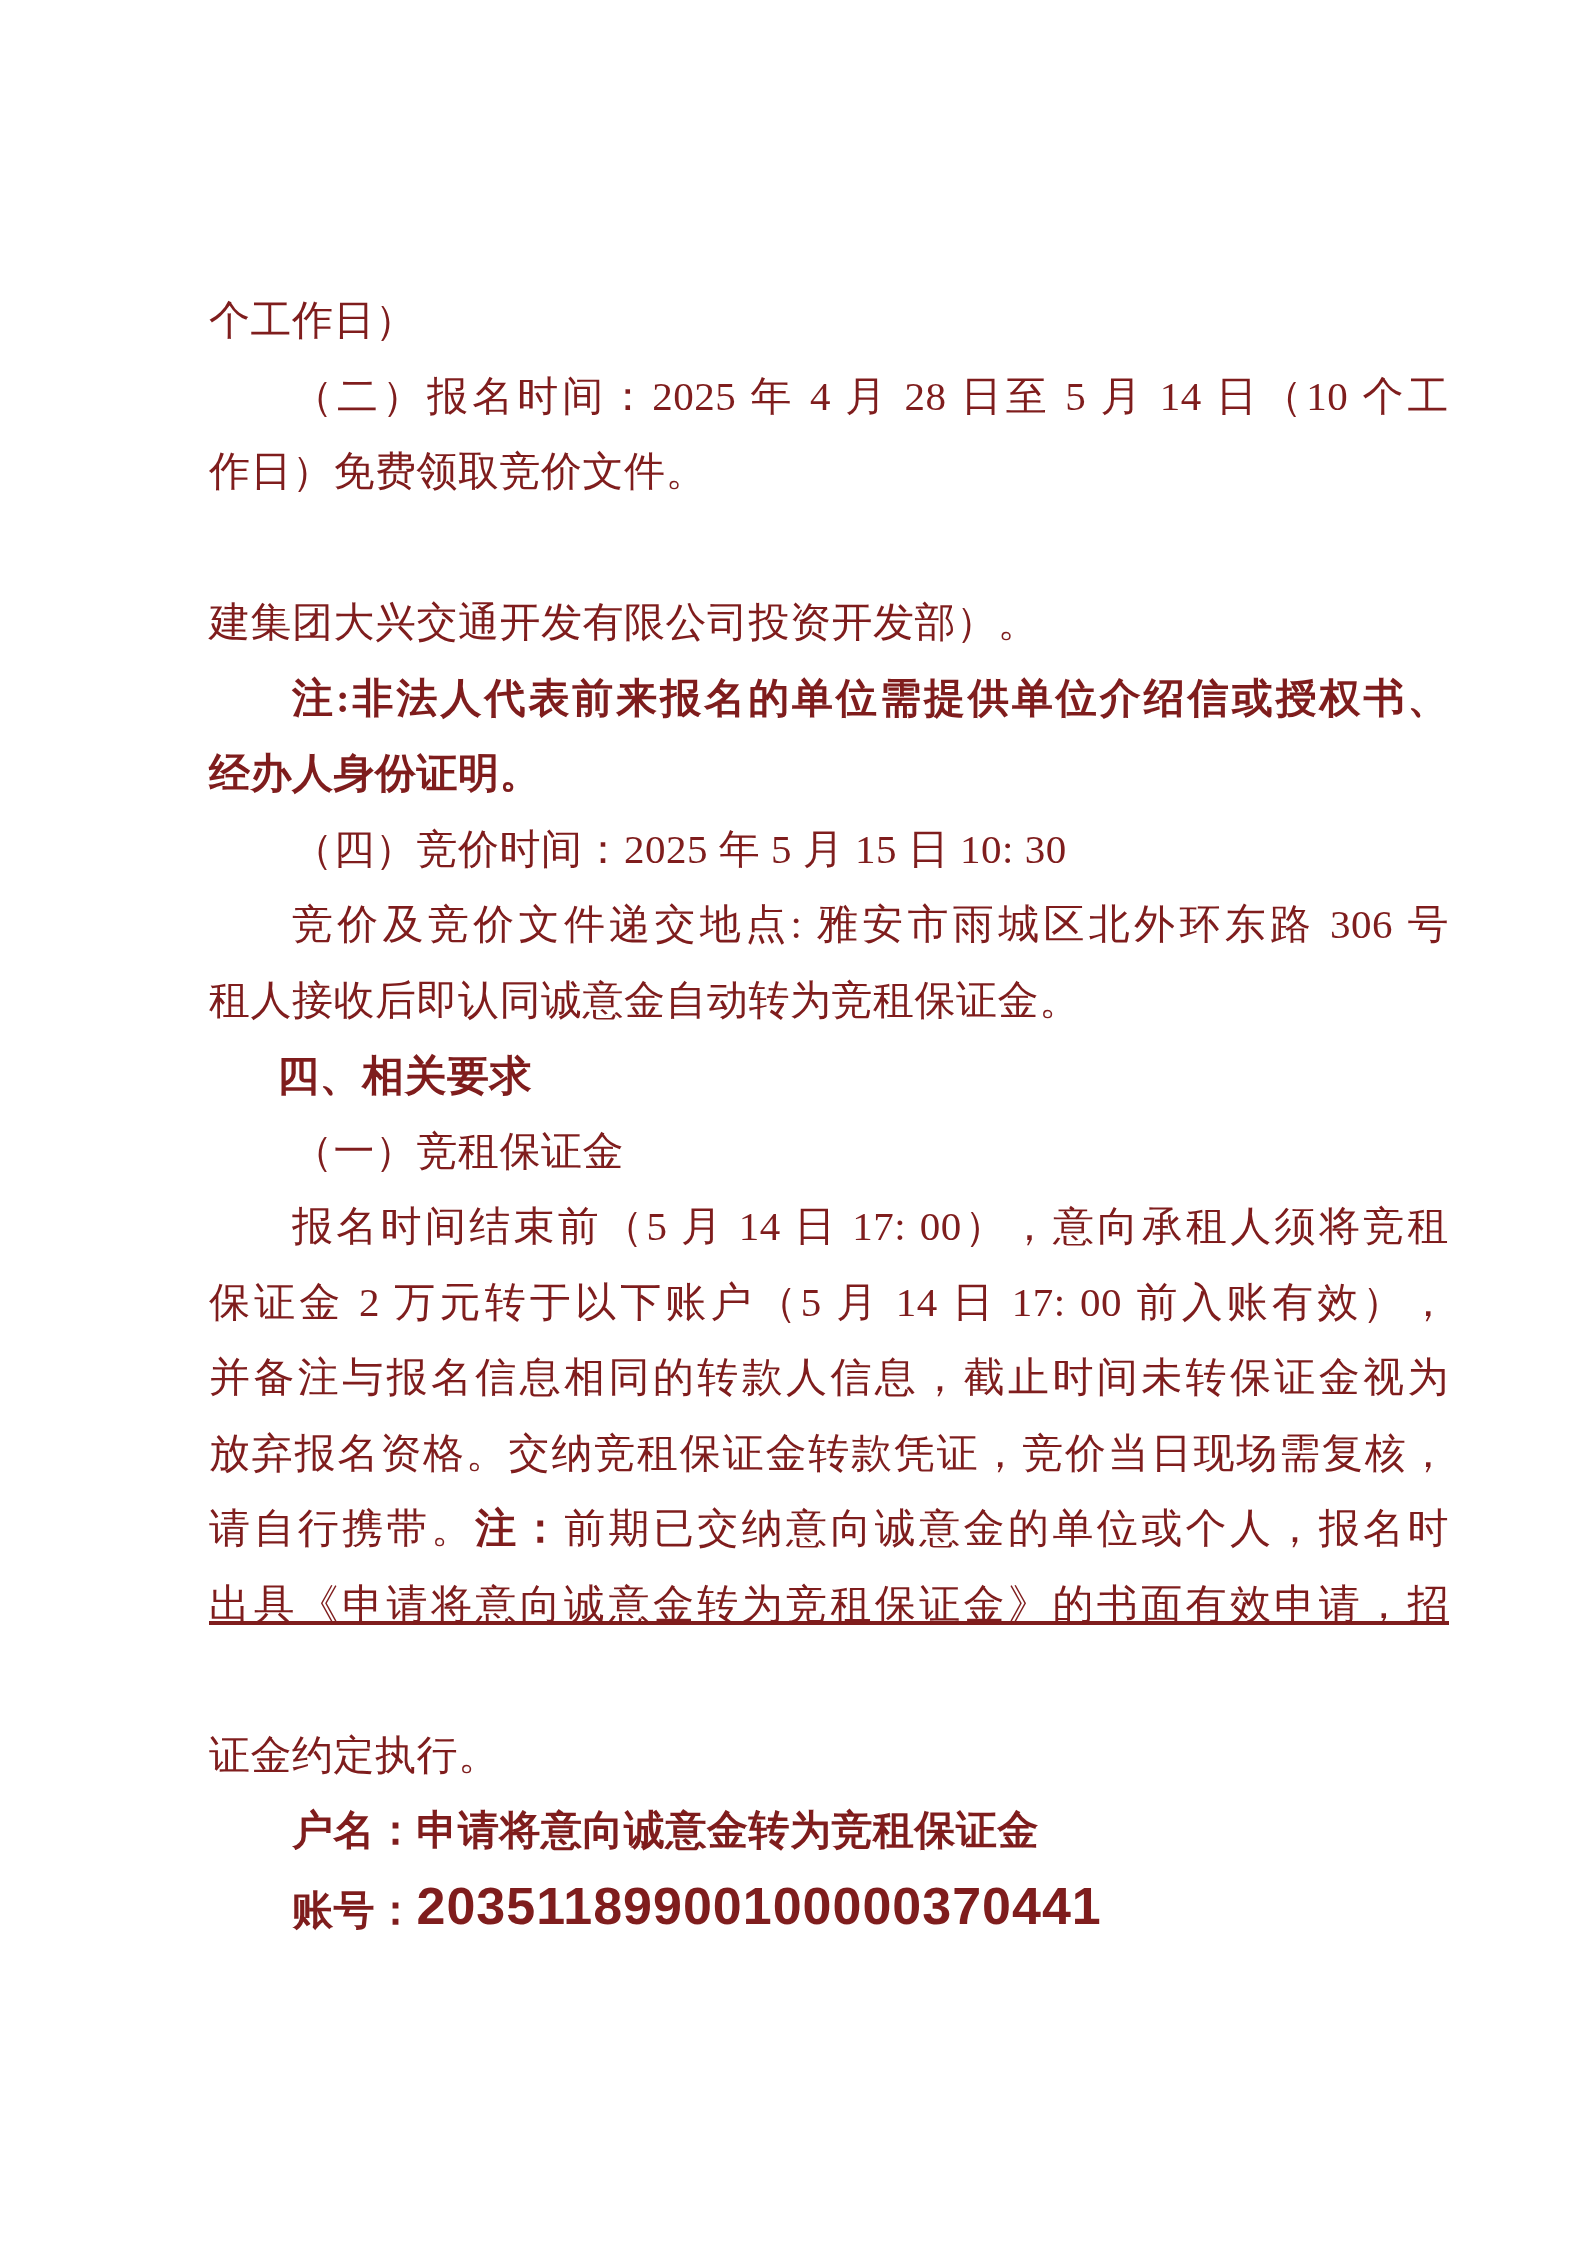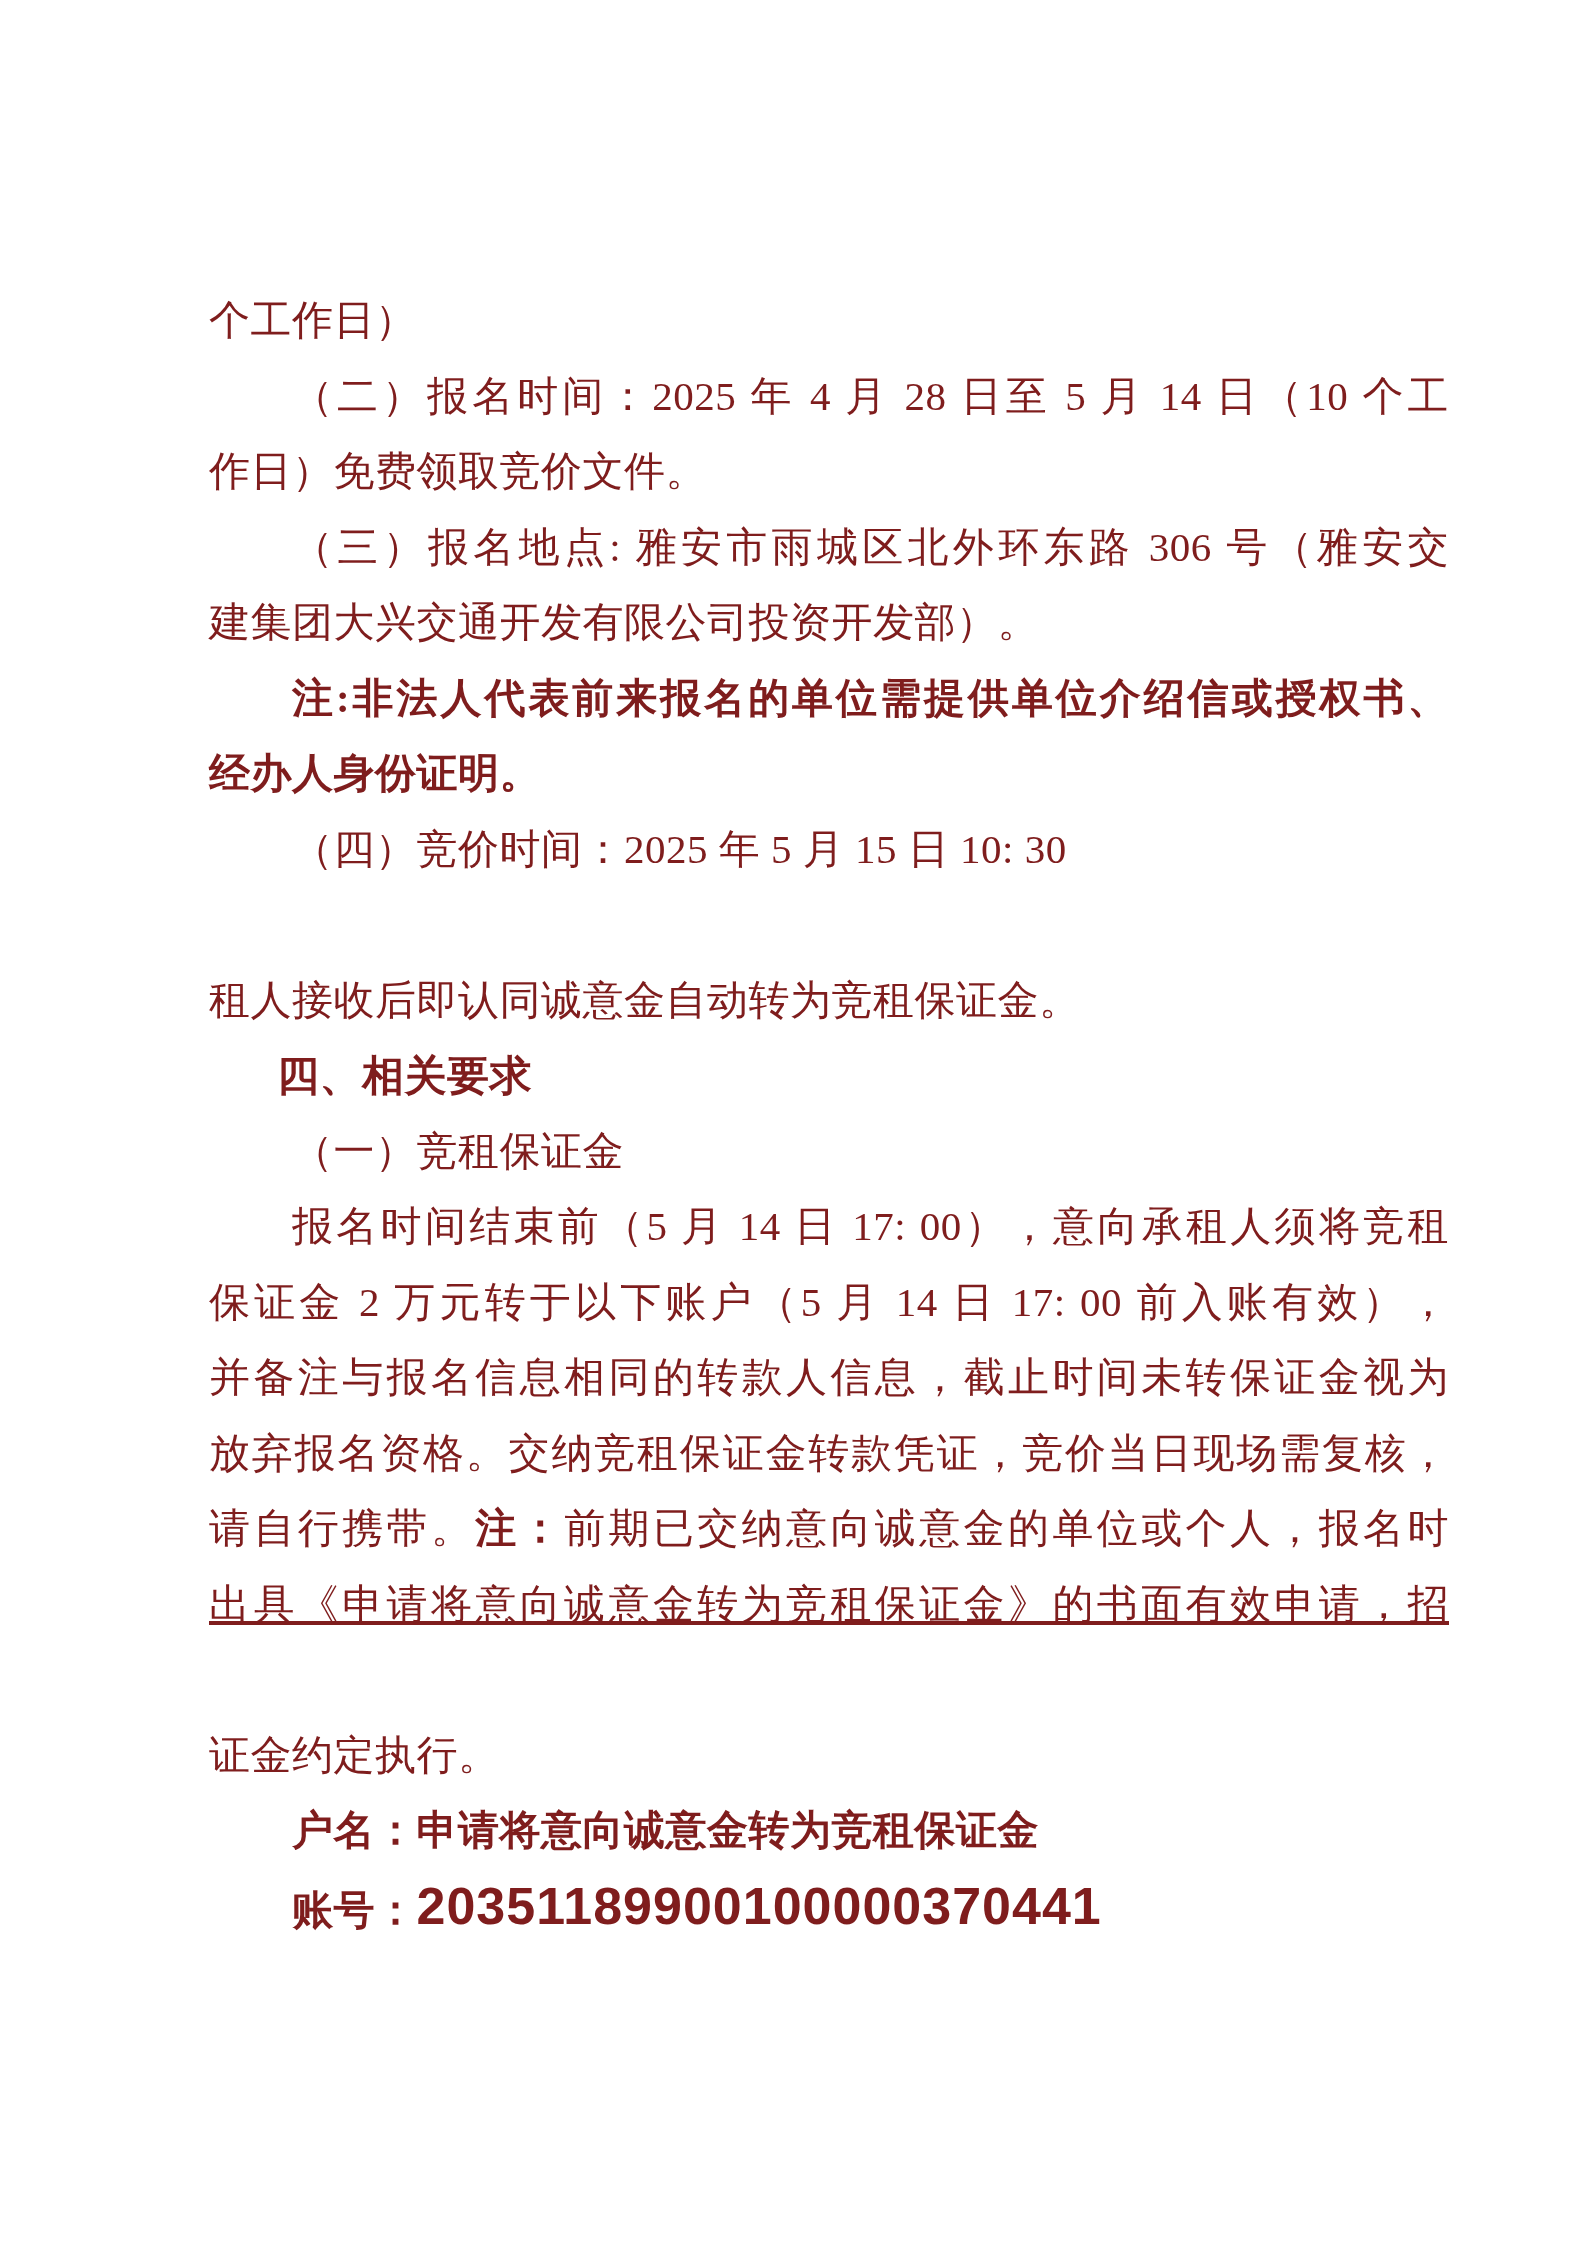--- a/index.html
+++ b/index.html
@@ -52,25 +52,25 @@
   }
 </style>
 </head>
 <body>
 
 <div class="page">
   <div class="textblock">
       <div class="line" style="top: 283px;">个工作日）</div>
       <div class="line indent stretch" style="top: 358.5px;">（二）报名时间：2025 年 4 月 28 日至 5 月 14 日（10 个工</div>
       <div class="line" style="top: 434px;">作日）免费领取竞价文件。</div>
-      <div class="line indent stretch" style="top: 509.5px;">（三）报名地点: 雅安市雨城区北外环东路 306 号（雅安交</div>
       <div class="line" style="top: 585px;">建集团大兴交通开发有限公司投资开发部）。</div>
       <div class="line indent stretch bold" style="top: 660.5px;">注:非法人代表前来报名的单位需提供单位介绍信或授权书、</div>
       <div class="line bold" style="top: 736px;">经办人身份证明。</div>
       <div class="line indent" style="top: 811.5px;">（四）竞价时间：2025 年 5 月 15 日 10: 30</div>
+      <div class="line indent stretch" style="top: 887px;">竞价及竞价文件递交地点: 雅安市雨城区北外环东路 306 号</div>
       <div class="line" style="top: 962.5px;">租人接收后即认同诚意金自动转为竞租保证金。</div>
       <div class="line heading" style="top: 1038px;">四、相关要求</div>
       <div class="line indent" style="top: 1113.5px;">（一）竞租保证金</div>
       <div class="line indent stretch" style="top: 1189px;">报名时间结束前（5 月 14 日 17: 00），意向承租人须将竞租</div>
       <div class="line stretch" style="top: 1264.5px;">保证金 2 万元转于以下账户（5 月 14 日 17: 00 前入账有效），</div>
       <div class="line stretch" style="top: 1415.5px;">放弃报名资格。交纳竞租保证金转款凭证，竞价当日现场需复核，</div>
       <div class="line stretch" style="top: 1340px;">并备注与报名信息相同的转款人信息，截止时间未转保证金视为</div>
       <div class="line stretch" style="top: 1491px;"><span class="">请自行携带。</span><span class="seg-bold">注：</span><span class="">前期已交纳意向诚意金的单位或个人，报名时</span></div>
       <div class="line stretch" style="top: 1566.5px; text-decoration: underline;">出具《申请将意向诚意金转为竞租保证金》的书面有效申请，招</div>
       <div class="line" style="top: 1717.5px;">证金约定执行。</div>

